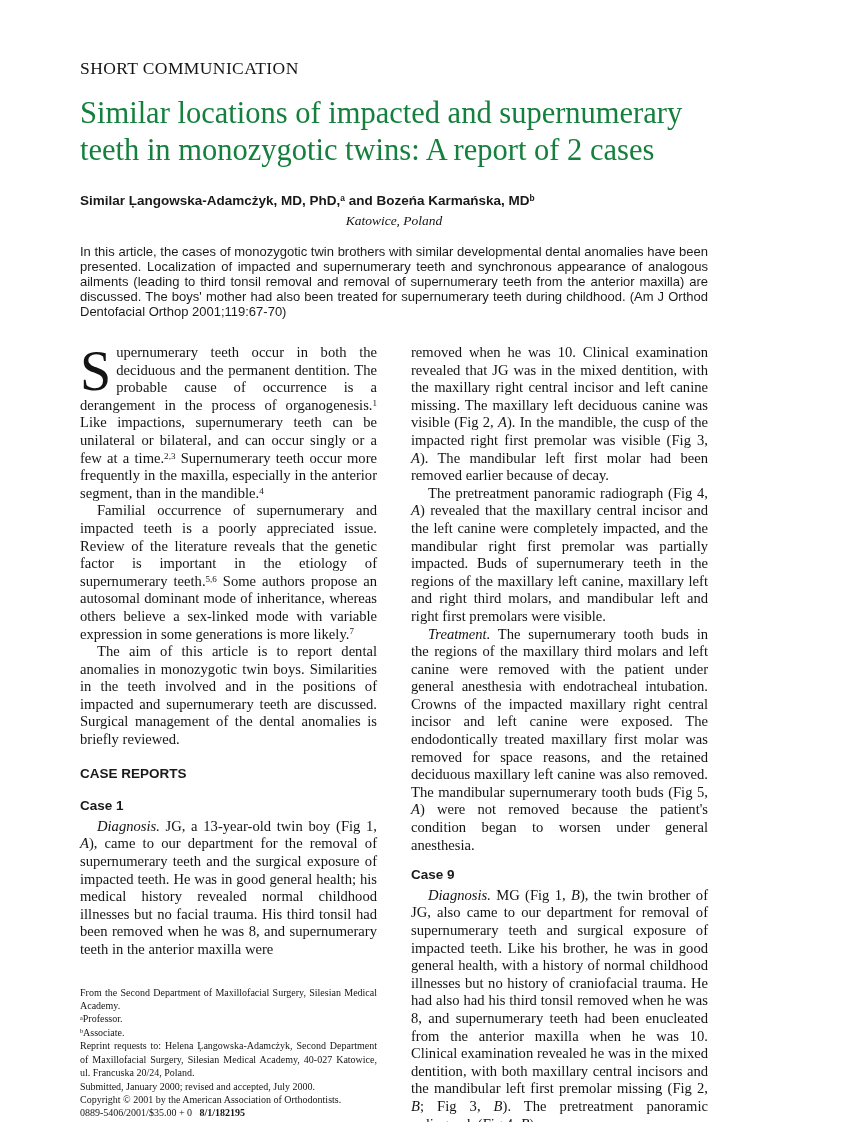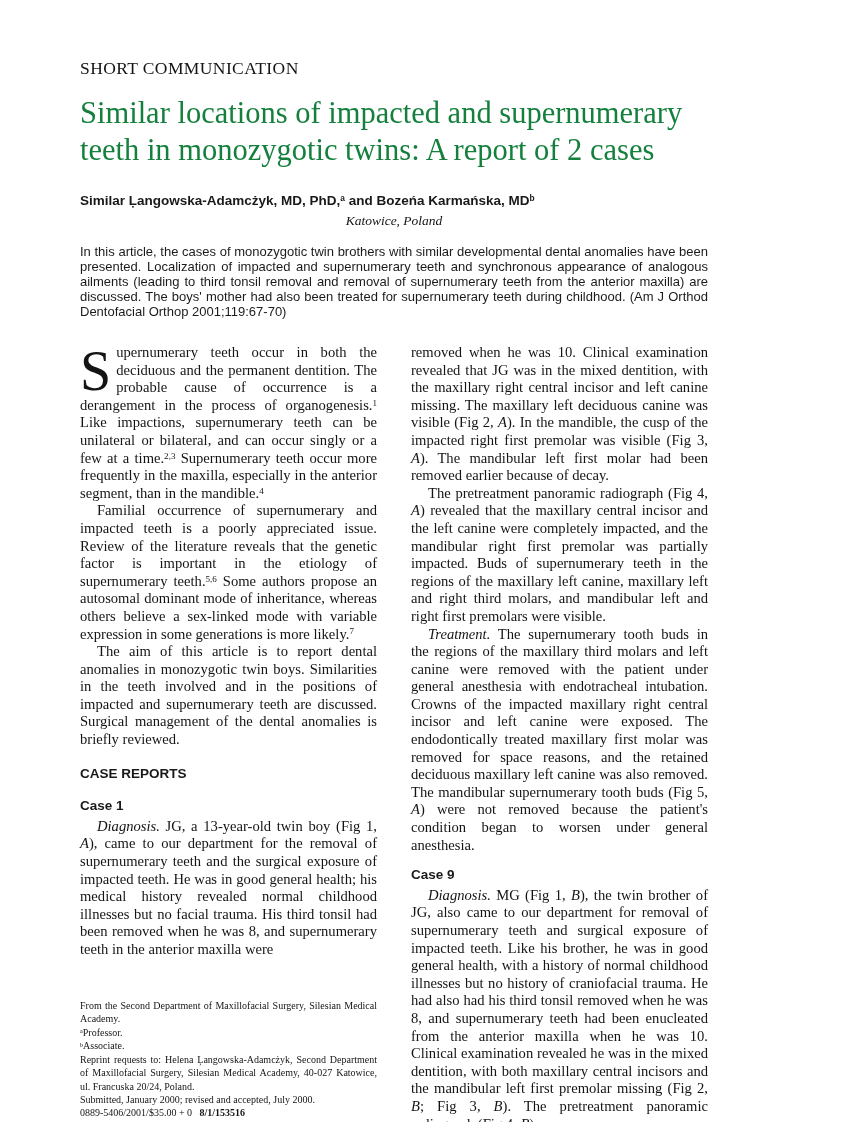--- a/index.html
+++ b/index.html
@@ -98,21 +98,22 @@
           <h3 class="h1"><span>CASE REPORTS</span></h3>
           <h4 class="h2"><span>Case 1</span></h4>
           <p class="body-p indent"><i>Diagnosis.</i><span> JG, a 13-year-old twin boy (Fig 1, </span><i>A</i><span>), came to our department for the removal of supernumerary teeth and the surgical exposure of impacted teeth. He was in good general health; his medical history revealed normal childhood illnesses but no facial trauma. His third tonsil had been removed when he was 8, and supernumerary teeth in the anterior maxilla were</span></p>
         </div>
       <div class="footnotes">
           <p><span>From the Second Department of Maxillofacial Surgery, Silesian Medical Academy.</span></p>
           <p><sup>a</sup><span>Professor.</span></p>
           <p><sup>b</sup><span>Associate.</span></p>
           <p><span>Reprint requests to: Helena Ļangowska-Adamcżyk, Second Department of Maxillofacial Surgery, Silesian Medical Academy, 40-027 Katowice, ul. Francuska 20/24, Poland.</span></p>
           <p><span>Submitted, January 2000; revised and accepted, July 2000.</span></p>
-          <p><span>0889-5406/2001/$35.00 + 0&nbsp;&nbsp;&nbsp;</span><b>8/1/153516</b></p>
+          <p><span>Copyright © 2001 by the American Association of Orthodontists.</span></p>
+          <p><span>0889-5406/2001/$35.00 + 0&nbsp;&nbsp;&nbsp;</span><b>8/1/182195</b></p>
           <p><span>doi:10.1067/mod.2001.111225</span></p>
         </div>
     </div>
     <div class="col col-right">
       <div>
           <p class="body-p"><span>removed when he was 10. Clinical examination revealed that JG was in the mixed dentition, with the maxillary right central incisor and left canine missing. The maxillary left deciduous canine was visible (Fig 2, </span><i>A</i><span>). In the mandible, the cusp of the impacted right first premolar was visible (Fig 3, </span><i>A</i><span>). The mandibular left first molar had been removed earlier because of decay.</span></p>
           <p class="body-p indent"><span>The pretreatment panoramic radiograph (Fig 4, </span><i>A</i><span>) revealed that the maxillary central incisor and the left canine were completely impacted, and the mandibular right first premolar was partially impacted. Buds of supernumerary teeth in the regions of the maxillary left canine, maxillary left and right third molars, and mandibular left and right first premolars were visible.</span></p>
           <p class="body-p indent"><i>Treatment.</i><span> The supernumerary tooth buds in the regions of the maxillary third molars and left canine were removed with the patient under general anesthesia with endotracheal intubation. Crowns of the impacted maxillary right central incisor and left canine were exposed. The endodontically treated maxillary first molar was removed for space reasons, and the retained deciduous maxillary left canine was also removed. The mandibular supernumerary tooth buds (Fig 5, </span><i>A</i><span>) were not removed because the patient's condition began to worsen under general anesthesia.</span></p>
           <h4 class="h2"><span>Case 9</span></h4>
           <p class="body-p indent"><i>Diagnosis.</i><span> MG (Fig 1, </span><i>B</i><span>), the twin brother of JG, also came to our department for removal of supernumerary teeth and surgical exposure of impacted teeth. Like his brother, he was in good general health, with a history of normal childhood illnesses but no history of craniofacial trauma. He had also had his third tonsil removed when he was 8, and supernumerary teeth had been enucleated from the anterior maxilla when he was 10. Clinical examination revealed he was in the mixed dentition, with both maxillary central incisors and the mandibular left first premolar missing (Fig 2, </span><i>B</i><span>; Fig 3, </span><i>B</i><span>). The pretreatment panoramic radiograph (Fig 4, </span><i>B</i><span>)</span></p>

